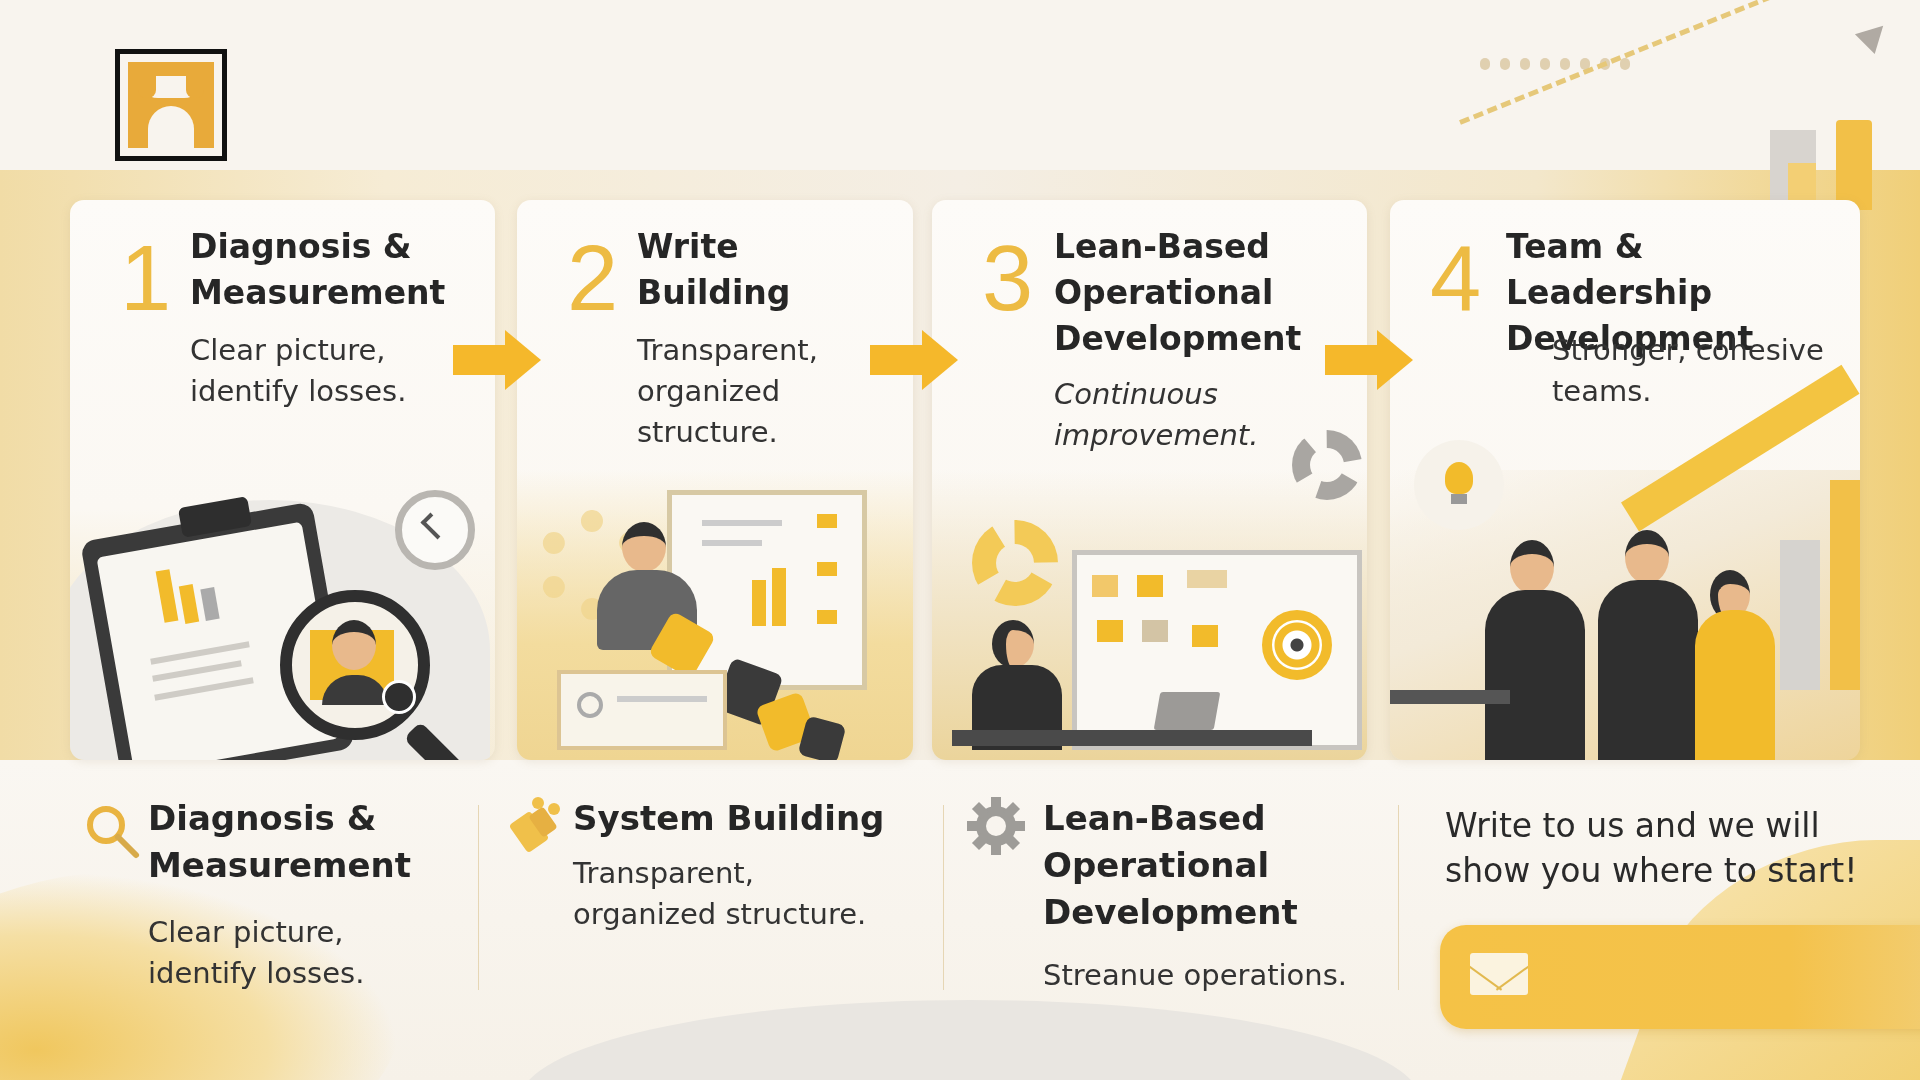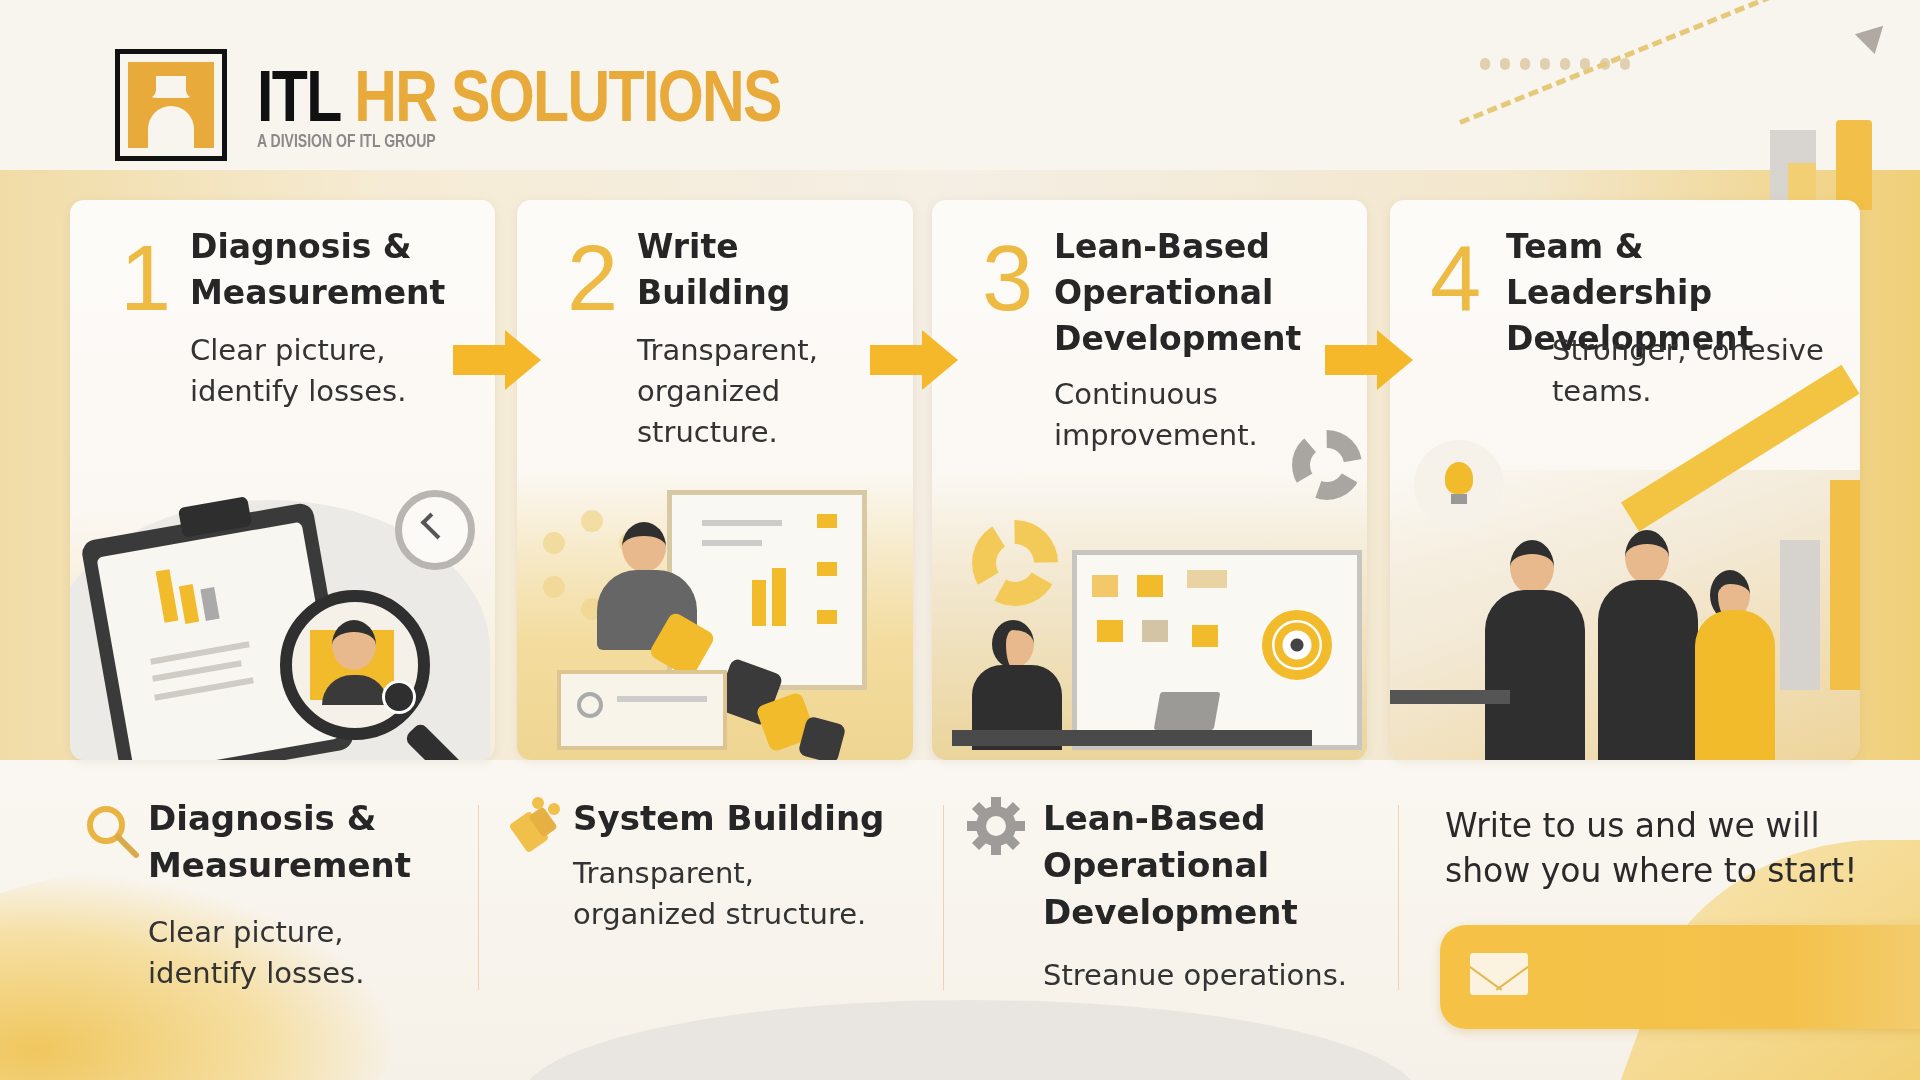--- a/index.html
+++ b/index.html
@@ -113,21 +113,21 @@
   #card1 .card-desc { left: 120px; top: 106px; }
 
   #card2 { left: 517px; width: 396px; }
   #card2 .card-num { left: 50px; top: 8px; }
   #card2 .card-title { left: 120px; top: 0; }
   #card2 .card-desc { left: 120px; top: 106px; }
 
   #card3 { left: 932px; width: 435px; }
   #card3 .card-num { left: 50px; top: 8px; }
   #card3 .card-title { left: 122px; top: 0; }
-  #card3 .card-desc { left: 122px; top: 150px; }
+  #card3 .card-desc { left: 122px; top: 150px; font-style: italic; }
 
   #card4 { left: 1390px; width: 470px; }
   #card4 .card-num { left: 40px; top: 8px; }
   #card4 .card-title { left: 116px; top: 0; }
   #card4 .card-desc { left: 116px; top: 106px; margin-left: 46px; }
 
   
   .flow-arrow { position: absolute; width: 92px; height: 60px; }
   .flow-arrow .shaft { position: absolute; left: 0; top: 15px; width: 58px; height: 30px; background: #f5b82b; }
   .flow-arrow .tip {
@@ -187,27 +187,20 @@
 <div class="bg-wave-left"></div>
 <div class="bg-wave-mid"></div>
 <div class="bg-wave-right"></div>
 
 <div class="logo">
   <div class="logo-box">
     <div class="logo-mark">
       <div class="arch-top"></div>
       <div class="arch-main"></div>
     </div>
-  </div>
-  <div class="logo-text">
-    <div class="logo-title">
-      <span class="itl">ITL</span>
-      <span class="hr">HR SOLUTIONS</span>
-    </div>
-    <div class="logo-sub">A DIVISION OF ITL GROUP</div>
   </div>
 </div>
 
 <div class="deco">
   <div class="dots">
     <span></span>
       <span></span>
       <span></span>
       <span></span>
       <span></span>

